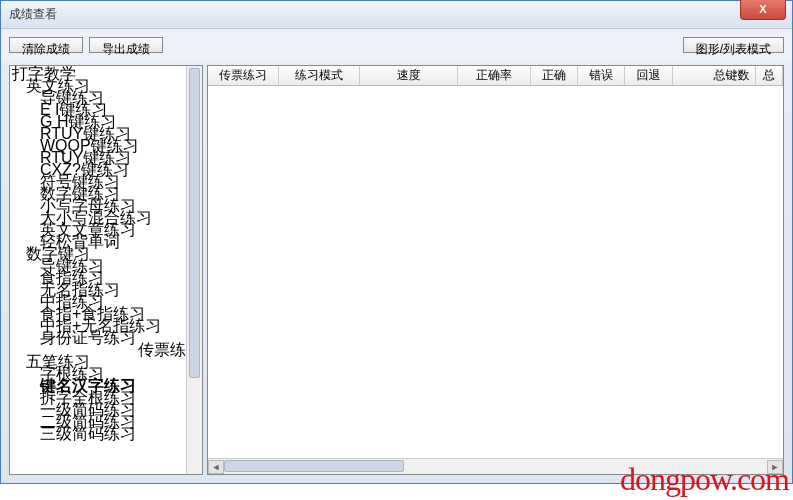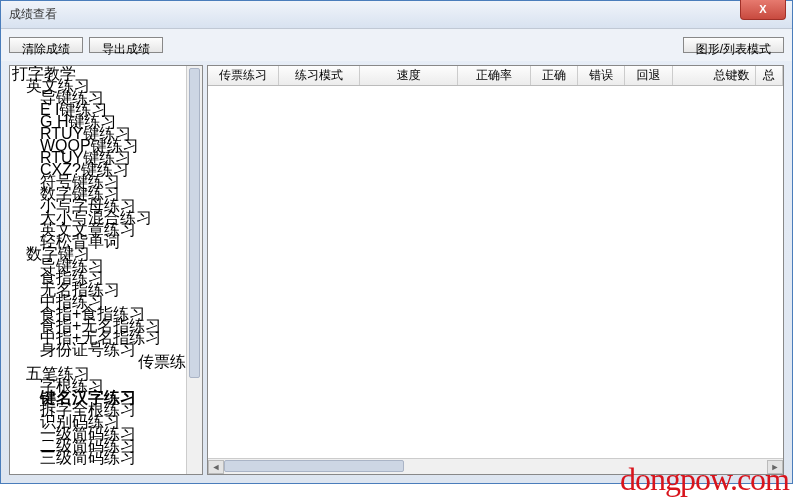--- a/index.html
+++ b/index.html
@@ -163,29 +163,27 @@
           <div class="tree-node" style="padding-left: 28px;">小写字母练习</div>
           <div class="tree-node" style="padding-left: 28px;">大小写混合练习</div>
           <div class="tree-node" style="padding-left: 28px;">英文文章练习</div>
           <div class="tree-node" style="padding-left: 28px;">轻松背单词</div>
           <div class="tree-node" style="padding-left: 14px;">数字键习</div>
           <div class="tree-node" style="padding-left: 28px;">导键练习</div>
           <div class="tree-node" style="padding-left: 28px;">食指练习</div>
           <div class="tree-node" style="padding-left: 28px;">无名指练习</div>
           <div class="tree-node" style="padding-left: 28px;">中指练习</div>
           <div class="tree-node" style="padding-left: 28px;">食指+食指练习</div>
-          <div class="tree-node" style="padding-left: 28px;">食指+无名指练习</div>
           <div class="tree-node" style="padding-left: 28px;">中指+无名指练习</div>
           <div class="tree-node" style="padding-left: 28px;">身份证号练习</div>
           <div class="tree-node" style="padding-left: 28px; text-align: right;">传票练习</div>
           <div class="tree-node" style="padding-left: 14px;">五笔练习</div>
           <div class="tree-node" style="padding-left: 28px;">字根练习</div>
           <div class="tree-node" style="padding-left: 28px; font-weight: bold;">键名汉字练习</div>
           <div class="tree-node" style="padding-left: 28px;">拆字全根练习</div>
-          <div class="tree-node" style="padding-left: 28px;">识别码练习</div>
           <div class="tree-node" style="padding-left: 28px;">一级简码练习</div>
           <div class="tree-node" style="padding-left: 28px;">二级简码练习</div>
           <div class="tree-node" style="padding-left: 28px;">三级简码练习</div>
         </div>
       <div class="tree-scroll">
         <div class="tree-scroll-thumb"></div>
       </div>
     </div>
 
     <div class="table-panel">

